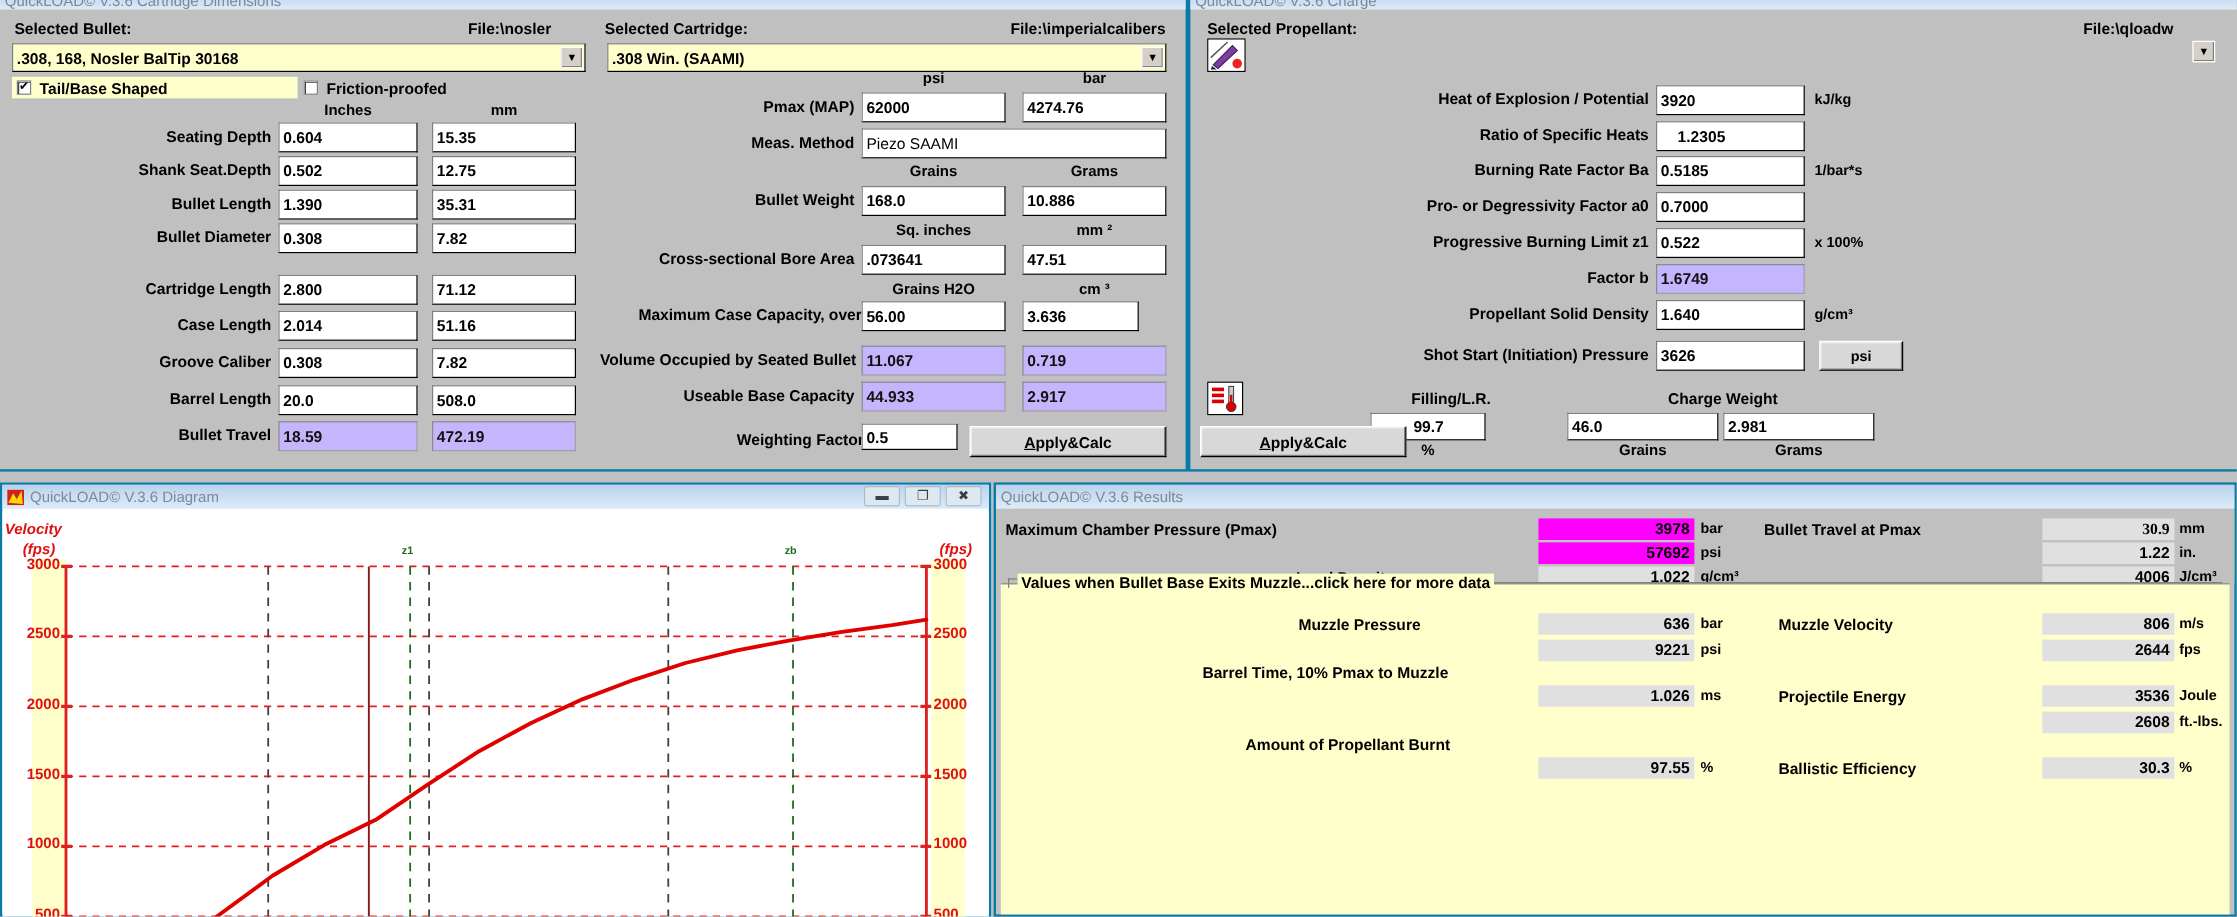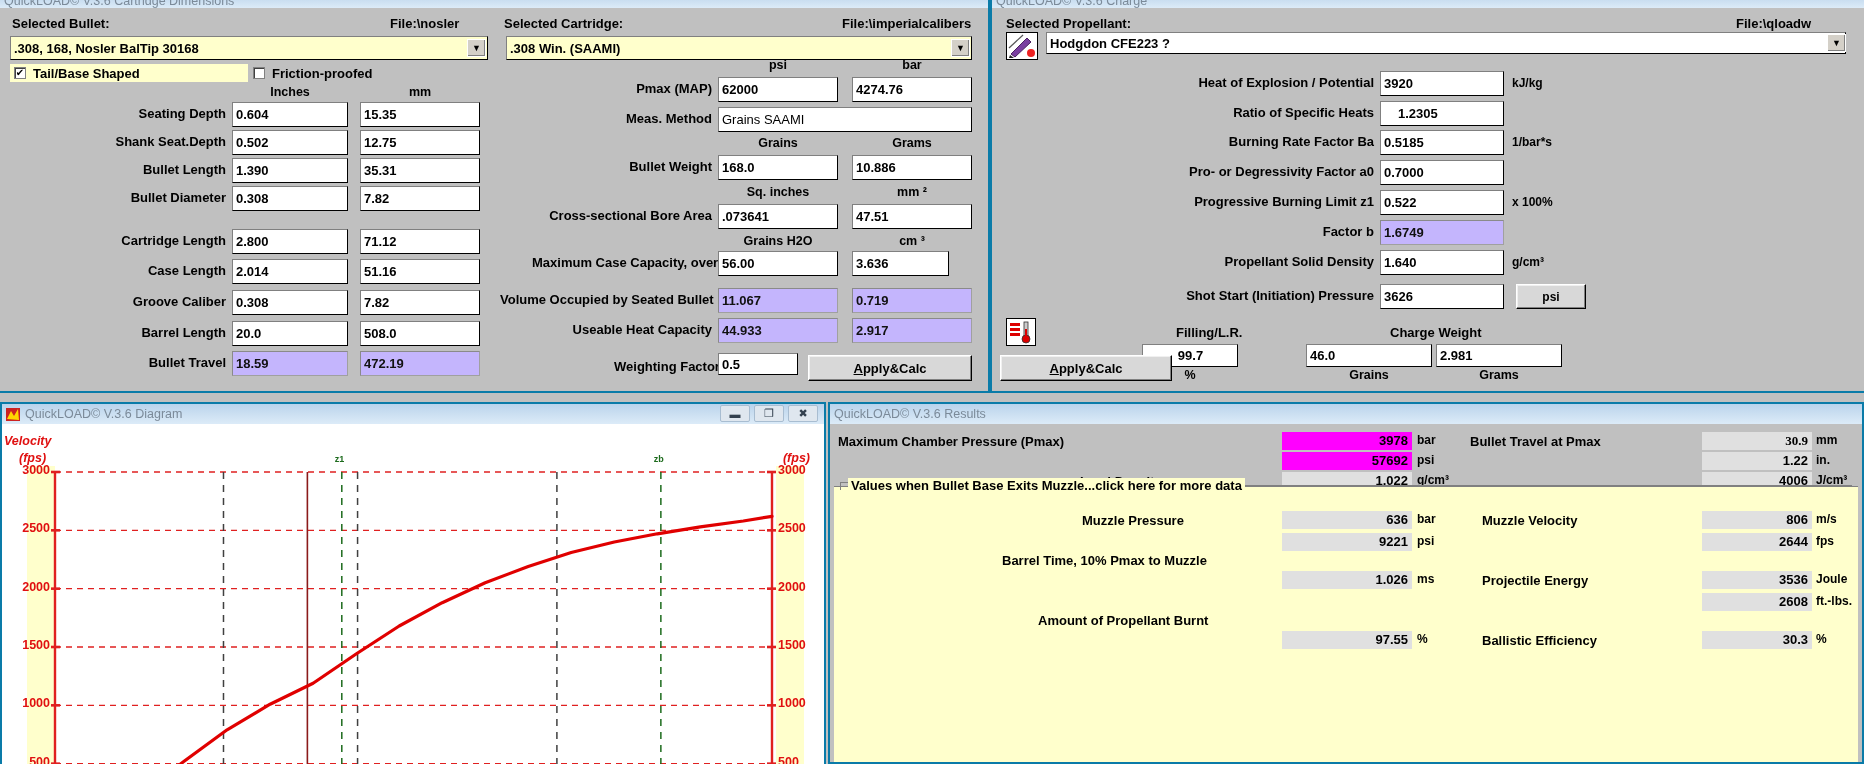--- a/index.html
+++ b/index.html
@@ -195,40 +195,40 @@
     <div class="field yellow" style="position:absolute; left:506px; top:42px; width:466px; height:24px; line-height:21px;">.308 Win. (SAAMI)</div>
     <div class="combo-arrow" style="left:951px; top:45px;">▼</div>
 
     <div id="cartridge-rows">
         <div class="hdr" style="position: absolute; left: 718px; top: 64px; width: 120px;">psi</div>
         <div class="hdr" style="position: absolute; left: 852px; top: 64px; width: 120px;">bar</div>
         <div class="lbl" style="position: absolute; left: 500px; top: 87px; width: 212px; text-align: right;">Pmax (MAP)</div>
         <div class="field" style="position: absolute; left: 718px; top: 83px; width: 120px; height: 25px; line-height: 22px;">62000</div>
         <div class="field" style="position: absolute; left: 852px; top: 83px; width: 120px; height: 25px; line-height: 22px;">4274.76</div>
         <div class="lbl" style="position: absolute; left: 500px; top: 117px; width: 212px; text-align: right;">Meas. Method</div>
-        <div class="field thin" style="position: absolute; left: 718px; top: 113px; width: 254px; height: 25px; line-height: 22px;">Grains SAAMI</div>
+        <div class="field thin" style="position: absolute; left: 718px; top: 113px; width: 254px; height: 25px; line-height: 22px;">Piezo SAAMI</div>
         <div class="hdr" style="position: absolute; left: 718px; top: 142px; width: 120px;">Grains</div>
         <div class="hdr" style="position: absolute; left: 852px; top: 142px; width: 120px;">Grams</div>
         <div class="lbl" style="position: absolute; left: 500px; top: 165px; width: 212px; text-align: right;">Bullet Weight</div>
         <div class="field" style="position: absolute; left: 718px; top: 161px; width: 120px; height: 25px; line-height: 22px;">168.0</div>
         <div class="field" style="position: absolute; left: 852px; top: 161px; width: 120px; height: 25px; line-height: 22px;">10.886</div>
         <div class="hdr" style="position: absolute; left: 718px; top: 191px; width: 120px;">Sq. inches</div>
         <div class="hdr" style="position: absolute; left: 852px; top: 191px; width: 120px;">mm ²</div>
         <div class="lbl" style="position: absolute; left: 500px; top: 214px; width: 212px; text-align: right;">Cross-sectional Bore Area</div>
         <div class="field" style="position: absolute; left: 718px; top: 210px; width: 120px; height: 25px; line-height: 22px;">.073641</div>
         <div class="field" style="position: absolute; left: 852px; top: 210px; width: 120px; height: 25px; line-height: 22px;">47.51</div>
         <div class="hdr" style="position: absolute; left: 718px; top: 240px; width: 120px;">Grains H2O</div>
         <div class="hdr" style="position: absolute; left: 852px; top: 240px; width: 120px;">cm ³</div>
         <div class="lbl" style="position: absolute; left: 500px; top: 261px; width: 212px;  padding-left: 32px;">Maximum Case Capacity, overflow</div>
         <div class="field" style="position: absolute; left: 718px; top: 257px; width: 120px; height: 25px; line-height: 22px;">56.00</div>
         <div class="field" style="position: absolute; left: 852px; top: 257px; width: 97px; height: 25px; line-height: 22px;">3.636</div>
         <div class="lbl" style="position: absolute; left: 500px; top: 298px; width: 212px; text-align: right;">Volume Occupied by Seated Bullet</div>
         <div class="field ro" style="position: absolute; left: 718px; top: 294px; width: 120px; height: 25px; line-height: 22px;">11.067</div>
         <div class="field ro" style="position: absolute; left: 852px; top: 294px; width: 120px; height: 25px; line-height: 22px;">0.719</div>
-        <div class="lbl" style="position: absolute; left: 500px; top: 328px; width: 212px; text-align: right;">Useable Heat Capacity</div>
+        <div class="lbl" style="position: absolute; left: 500px; top: 328px; width: 212px; text-align: right;">Useable Base Capacity</div>
         <div class="field ro" style="position: absolute; left: 718px; top: 324px; width: 120px; height: 25px; line-height: 22px;">44.933</div>
         <div class="field ro" style="position: absolute; left: 852px; top: 324px; width: 120px; height: 25px; line-height: 22px;">2.917</div>
       </div>
 
     <div class="lbl" style="position:absolute; left:614px; top:365px;">Weighting Factor</div>
     <div class="field" style="position:absolute; left:718px; top:359px; width:80px; height:22px;">0.5</div>
     <div class="btn" style="position:absolute; left:808px; top:361px; width:164px; height:26px;">
       <span><span class="u">A</span><span></span>pply&amp;Calc</span>
     </div>
   </div>
@@ -242,21 +242,20 @@
     <div style="position:absolute; left:14px; top:38px; width:32px; height:28px; background:#e8e8e8; border:1px solid #000;">
       <svg width="30" height="26" viewBox="0 0 30 26">
         <rect x="0" y="0" width="30" height="26" fill="#fff"></rect>
         <path d="M4 21 L20 5 L24 9 L8 24 Z" fill="#7a3fa0" stroke="#4a2060" stroke-width="1"></path>
         <path d="M3 22 L7 25 L2 25 Z" fill="#222"></path>
         <circle cx="24" cy="20" r="4" fill="#e22"></circle>
         <path d="M2 15 L16 2" stroke="#555" stroke-width="1.2" fill="none"></path>
       </svg>
     </div>
 
-    <div class="field" style="position:absolute; left:54px; top:38px; width:800px; height:22px; line-height:19px;">Hodgdon CFE223 ?</div>
     <div class="combo-arrow" style="left:835px; top:40px;">▼</div>
 
     <div id="propellant-rows">
         <div class="lbl" style="position: absolute; left: 120px; top: 81px; width: 262px; text-align: right;">Heat of Explosion / Potential</div>
         <div class="field" style="position: absolute; left: 388px; top: 77px; width: 124px; height: 25px; line-height: 22px;">3920</div>
         <div class="res-unit" style="position: absolute; left: 520px; top: 82px;">kJ/kg</div>
         <div class="lbl" style="position: absolute; left: 120px; top: 111px; width: 262px; text-align: right;">Ratio of Specific Heats</div>
         <div class="field" style="position: absolute; left: 388px; top: 107px; width: 124px; height: 25px; line-height: 22px; padding-left: 17px;">1.2305</div>
         <div class="lbl" style="position: absolute; left: 120px; top: 140px; width: 262px; text-align: right;">Burning Rate Factor  Ba</div>
         <div class="field" style="position: absolute; left: 388px; top: 136px; width: 124px; height: 25px; line-height: 22px;">0.5185</div>

